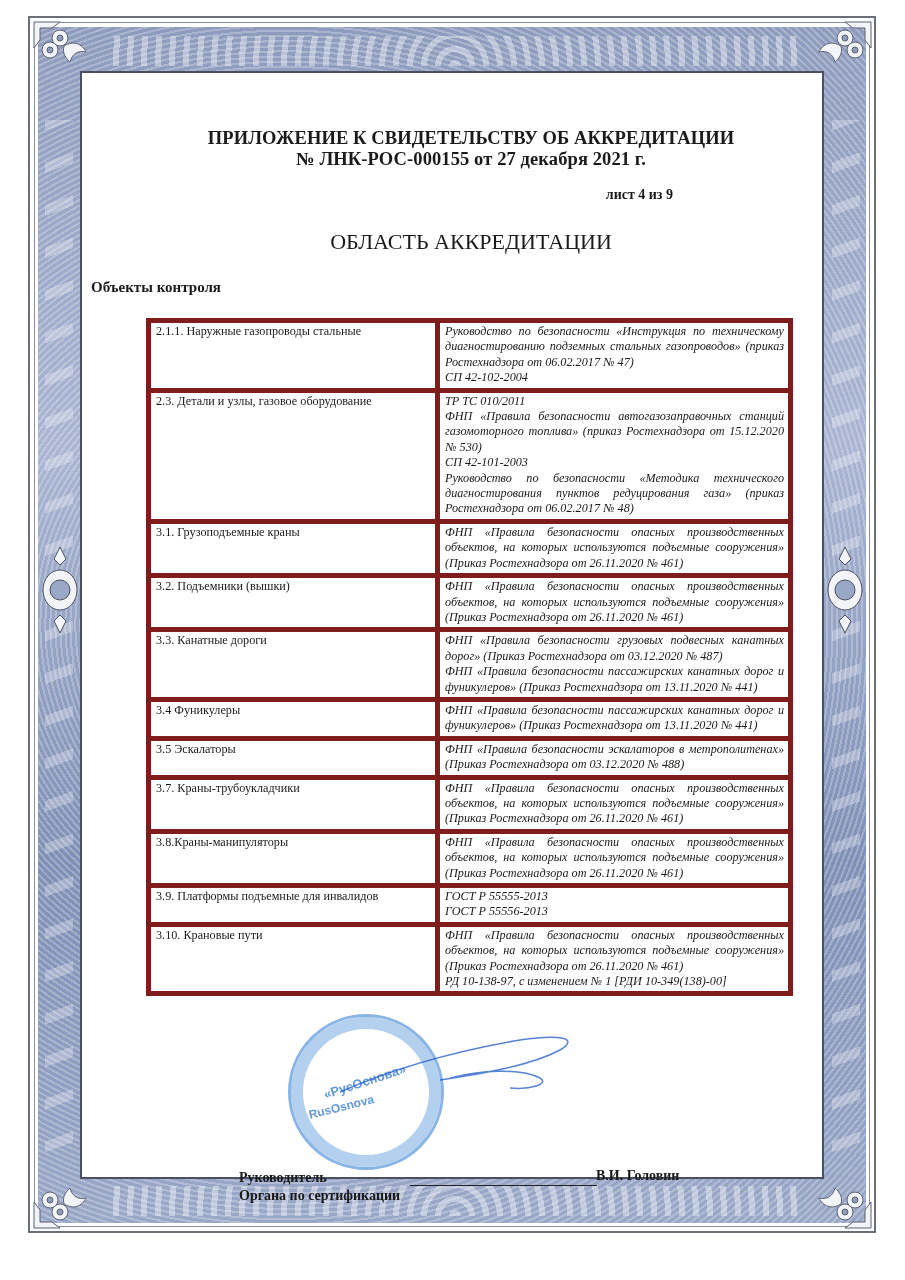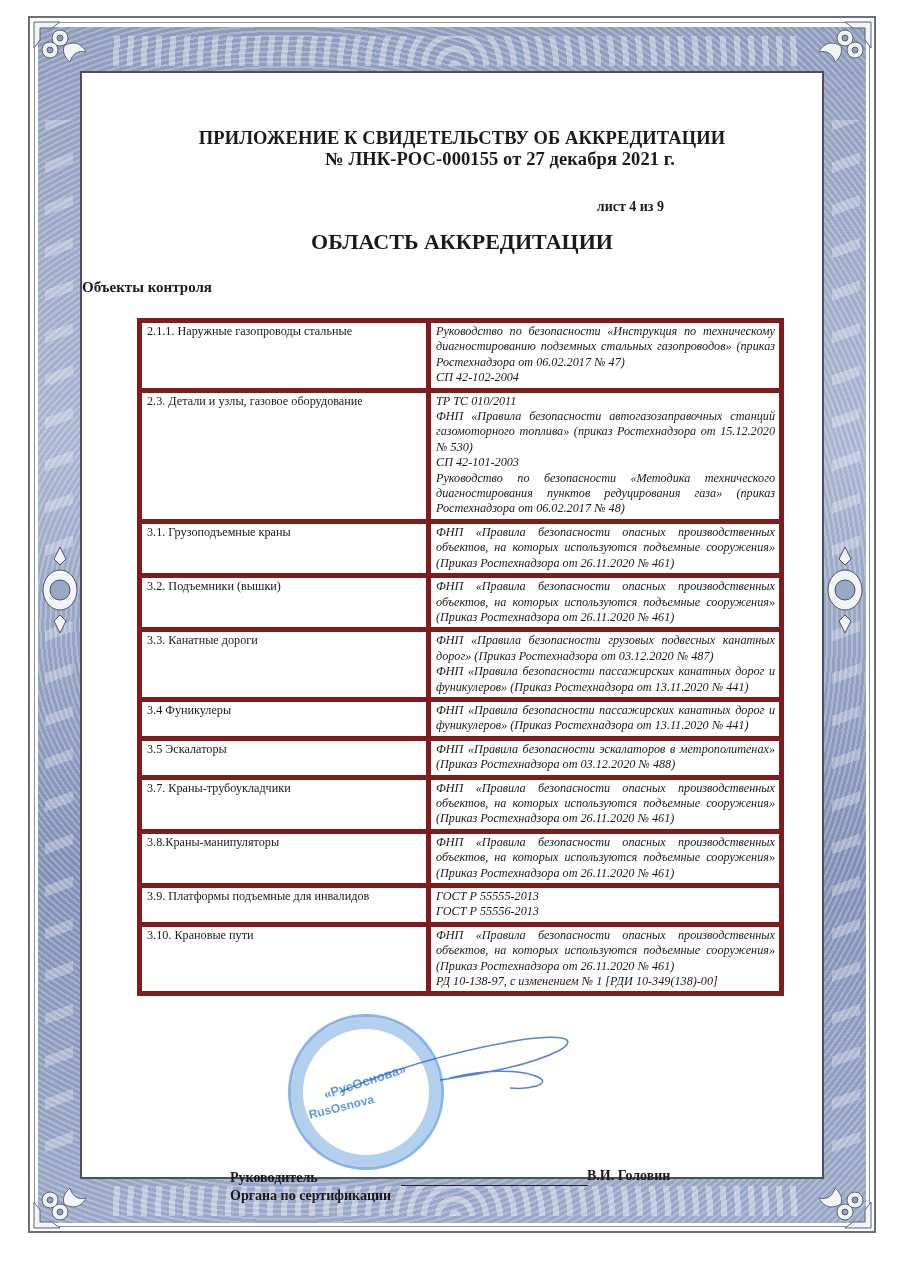--- a/index.html
+++ b/index.html
@@ -58,36 +58,36 @@
     .corner-tr { left: 805px; top: 18px; transform: scaleX(-1); }
     .corner-bl { left: 30px; top: 1162px; transform: scaleY(-1); }
     .corner-br { left: 805px; top: 1162px; transform: scale(-1,-1); }
 
     .medallion { position: absolute; width: 40px; height: 90px; }
     .medallion svg { width: 40px; height: 90px; }
     .medallion-left { left: 40px; top: 545px; }
     .medallion-right { left: 825px; top: 545px; }
 
     
-    .content { position: absolute; left: 82px; top: 73px; width: 620px; height: 1104px; }
+    .content { position: absolute; left: 91px; top: 73px; width: 620px; height: 1104px; }
 
     .app-title {
       position: absolute; left: 0; width: 760px; text-align: center;
       font-weight: bold; font-size: 18.5px; letter-spacing: 0.1px;
     }
     .app-title.l1 { top: 55px; }
-    .app-title.l2 { top: 76px; margin-left: 38px; }
+    .app-title.l2 { top: 76px; }
 
     .sheet-no {
       position: absolute; right: 38px; top: 114px;
-      font-weight: bold; font-size: 14px; margin-top: 12px;
+      font-weight: bold; font-size: 14px;
     }
     .scope-title {
       position: absolute; left: 0; width: 760px; top: 156px; text-align: center;
-      font-weight: bold; font-size: 22px;
+      font-weight: normal; font-size: 22px;
     }
     .section-title {
       position: absolute; left: 0; width: 760px; top: 206px; 
       font-weight: bold; font-size: 15px;
     }
 
     table.scope {
       position: absolute; left: 55px; top: 245px; width: 647px;
       border-collapse: collapse; font-size: 12.2px; line-height: 15.4px;
     }

